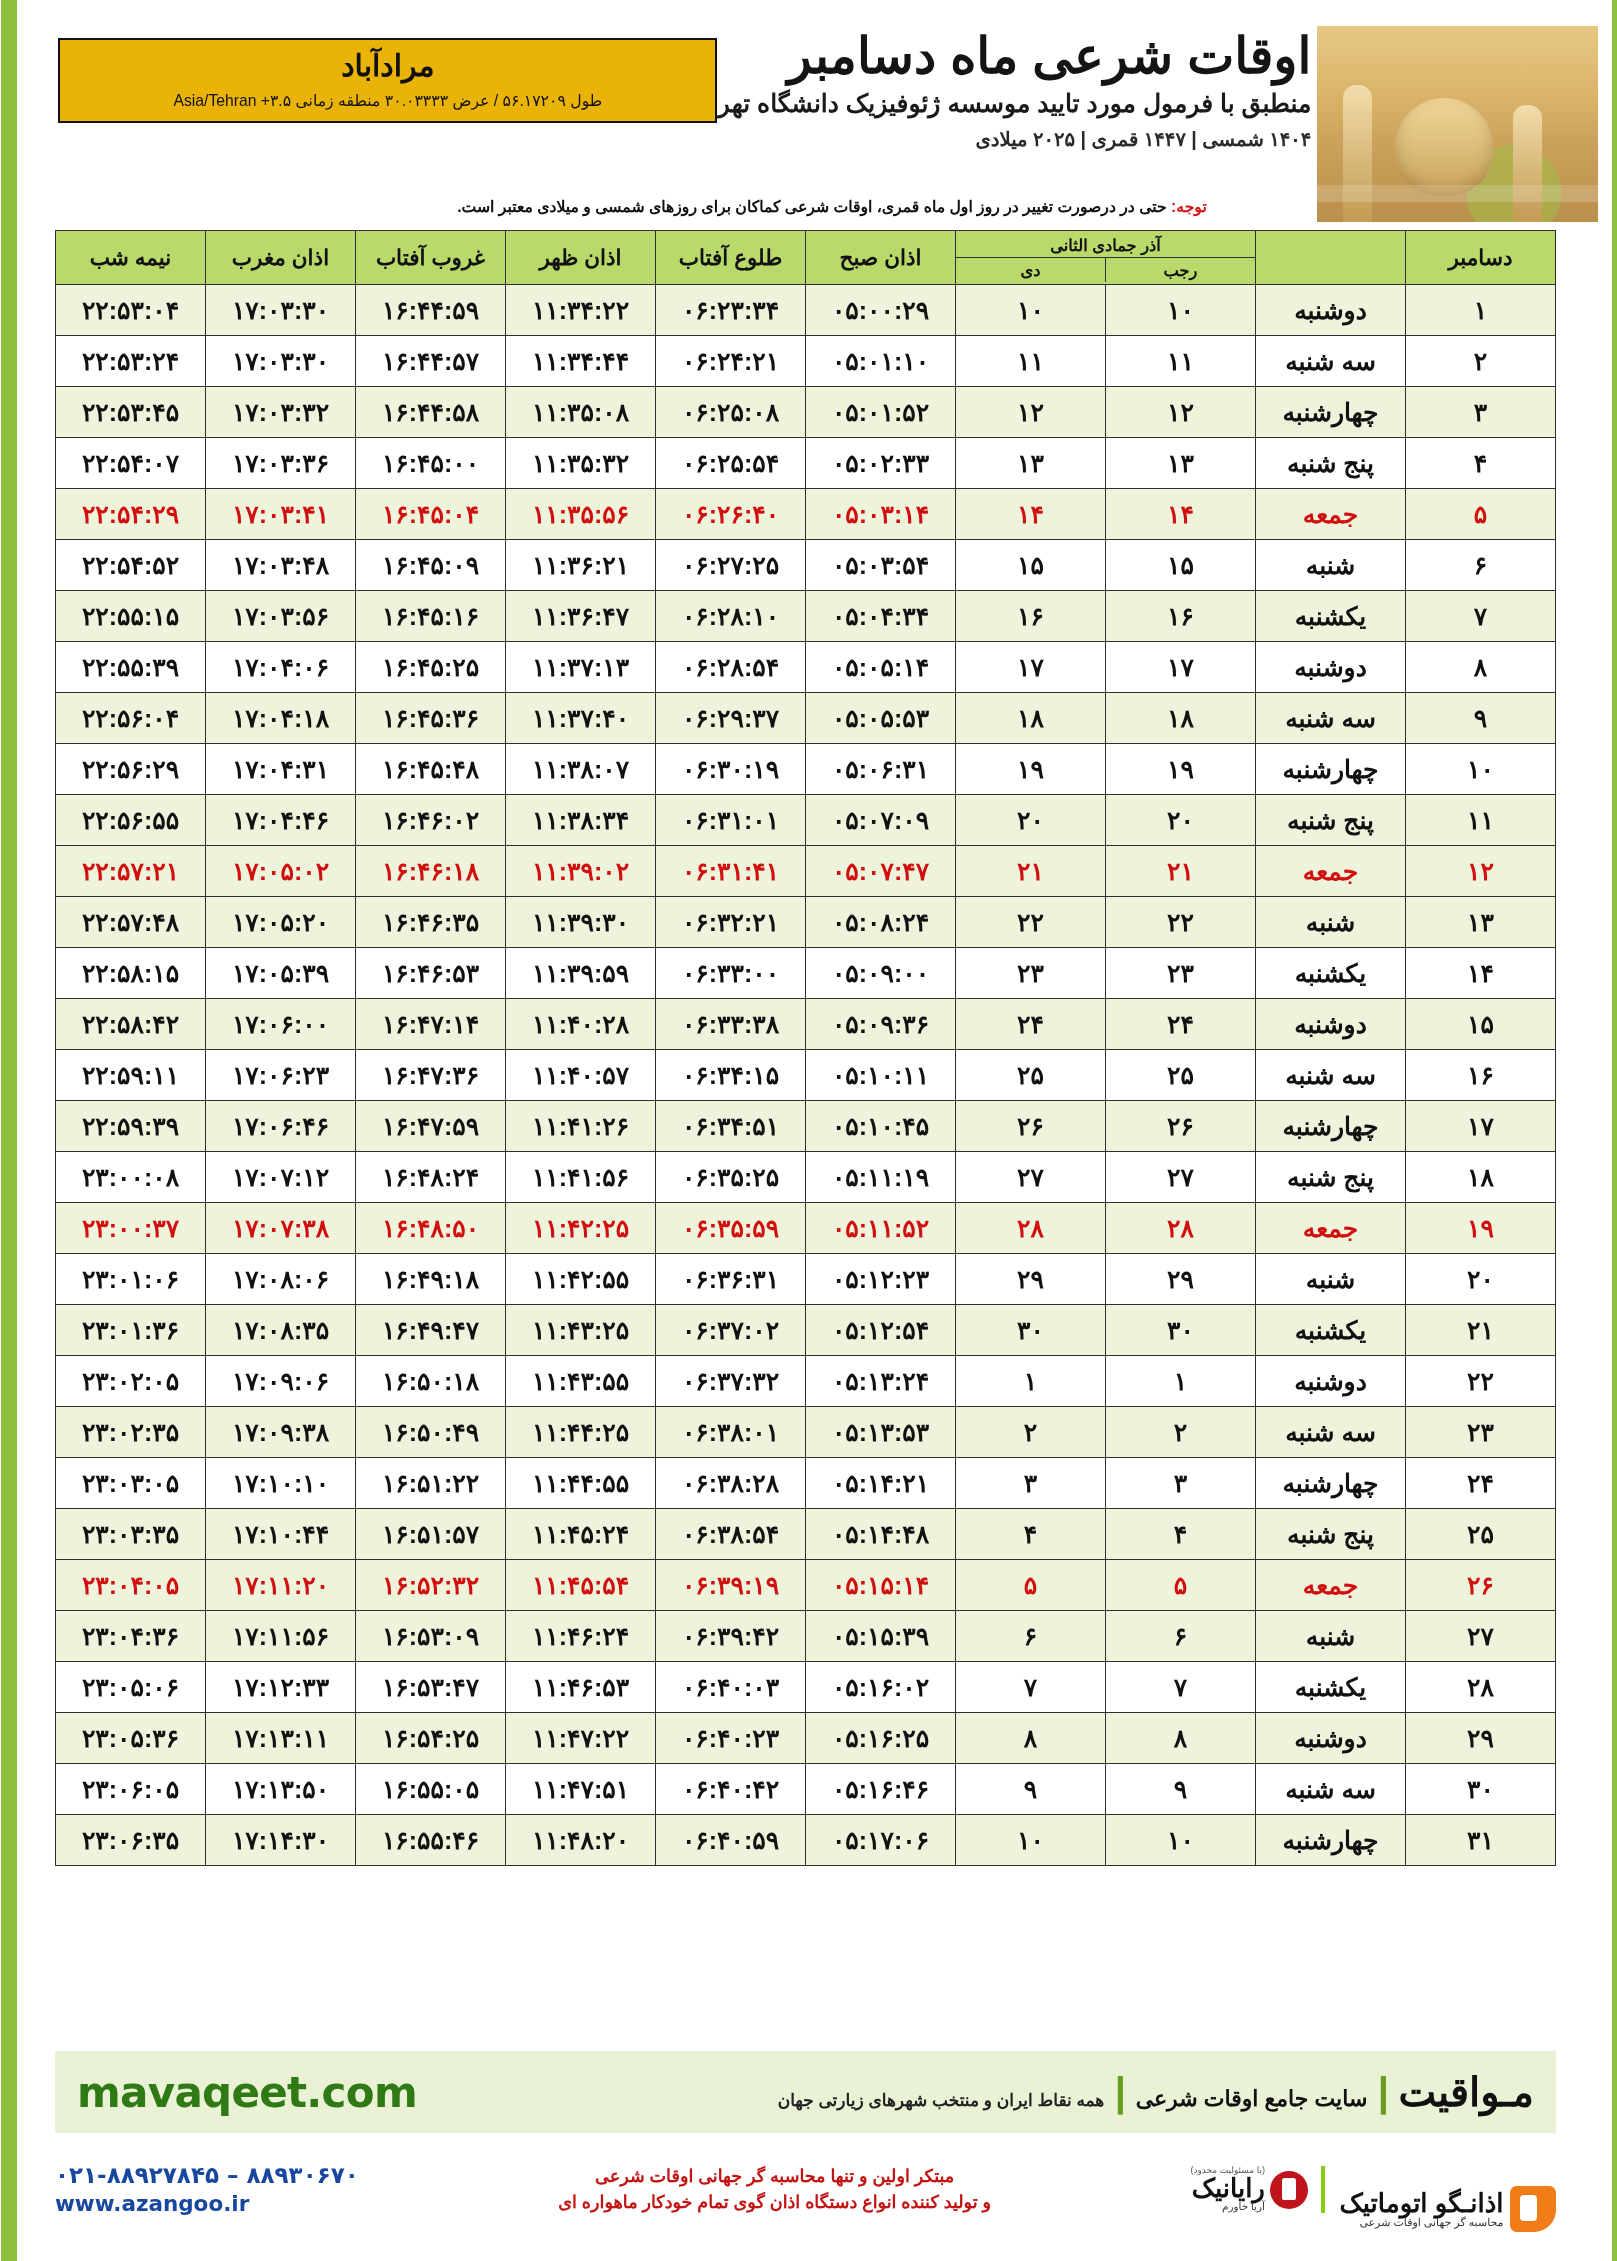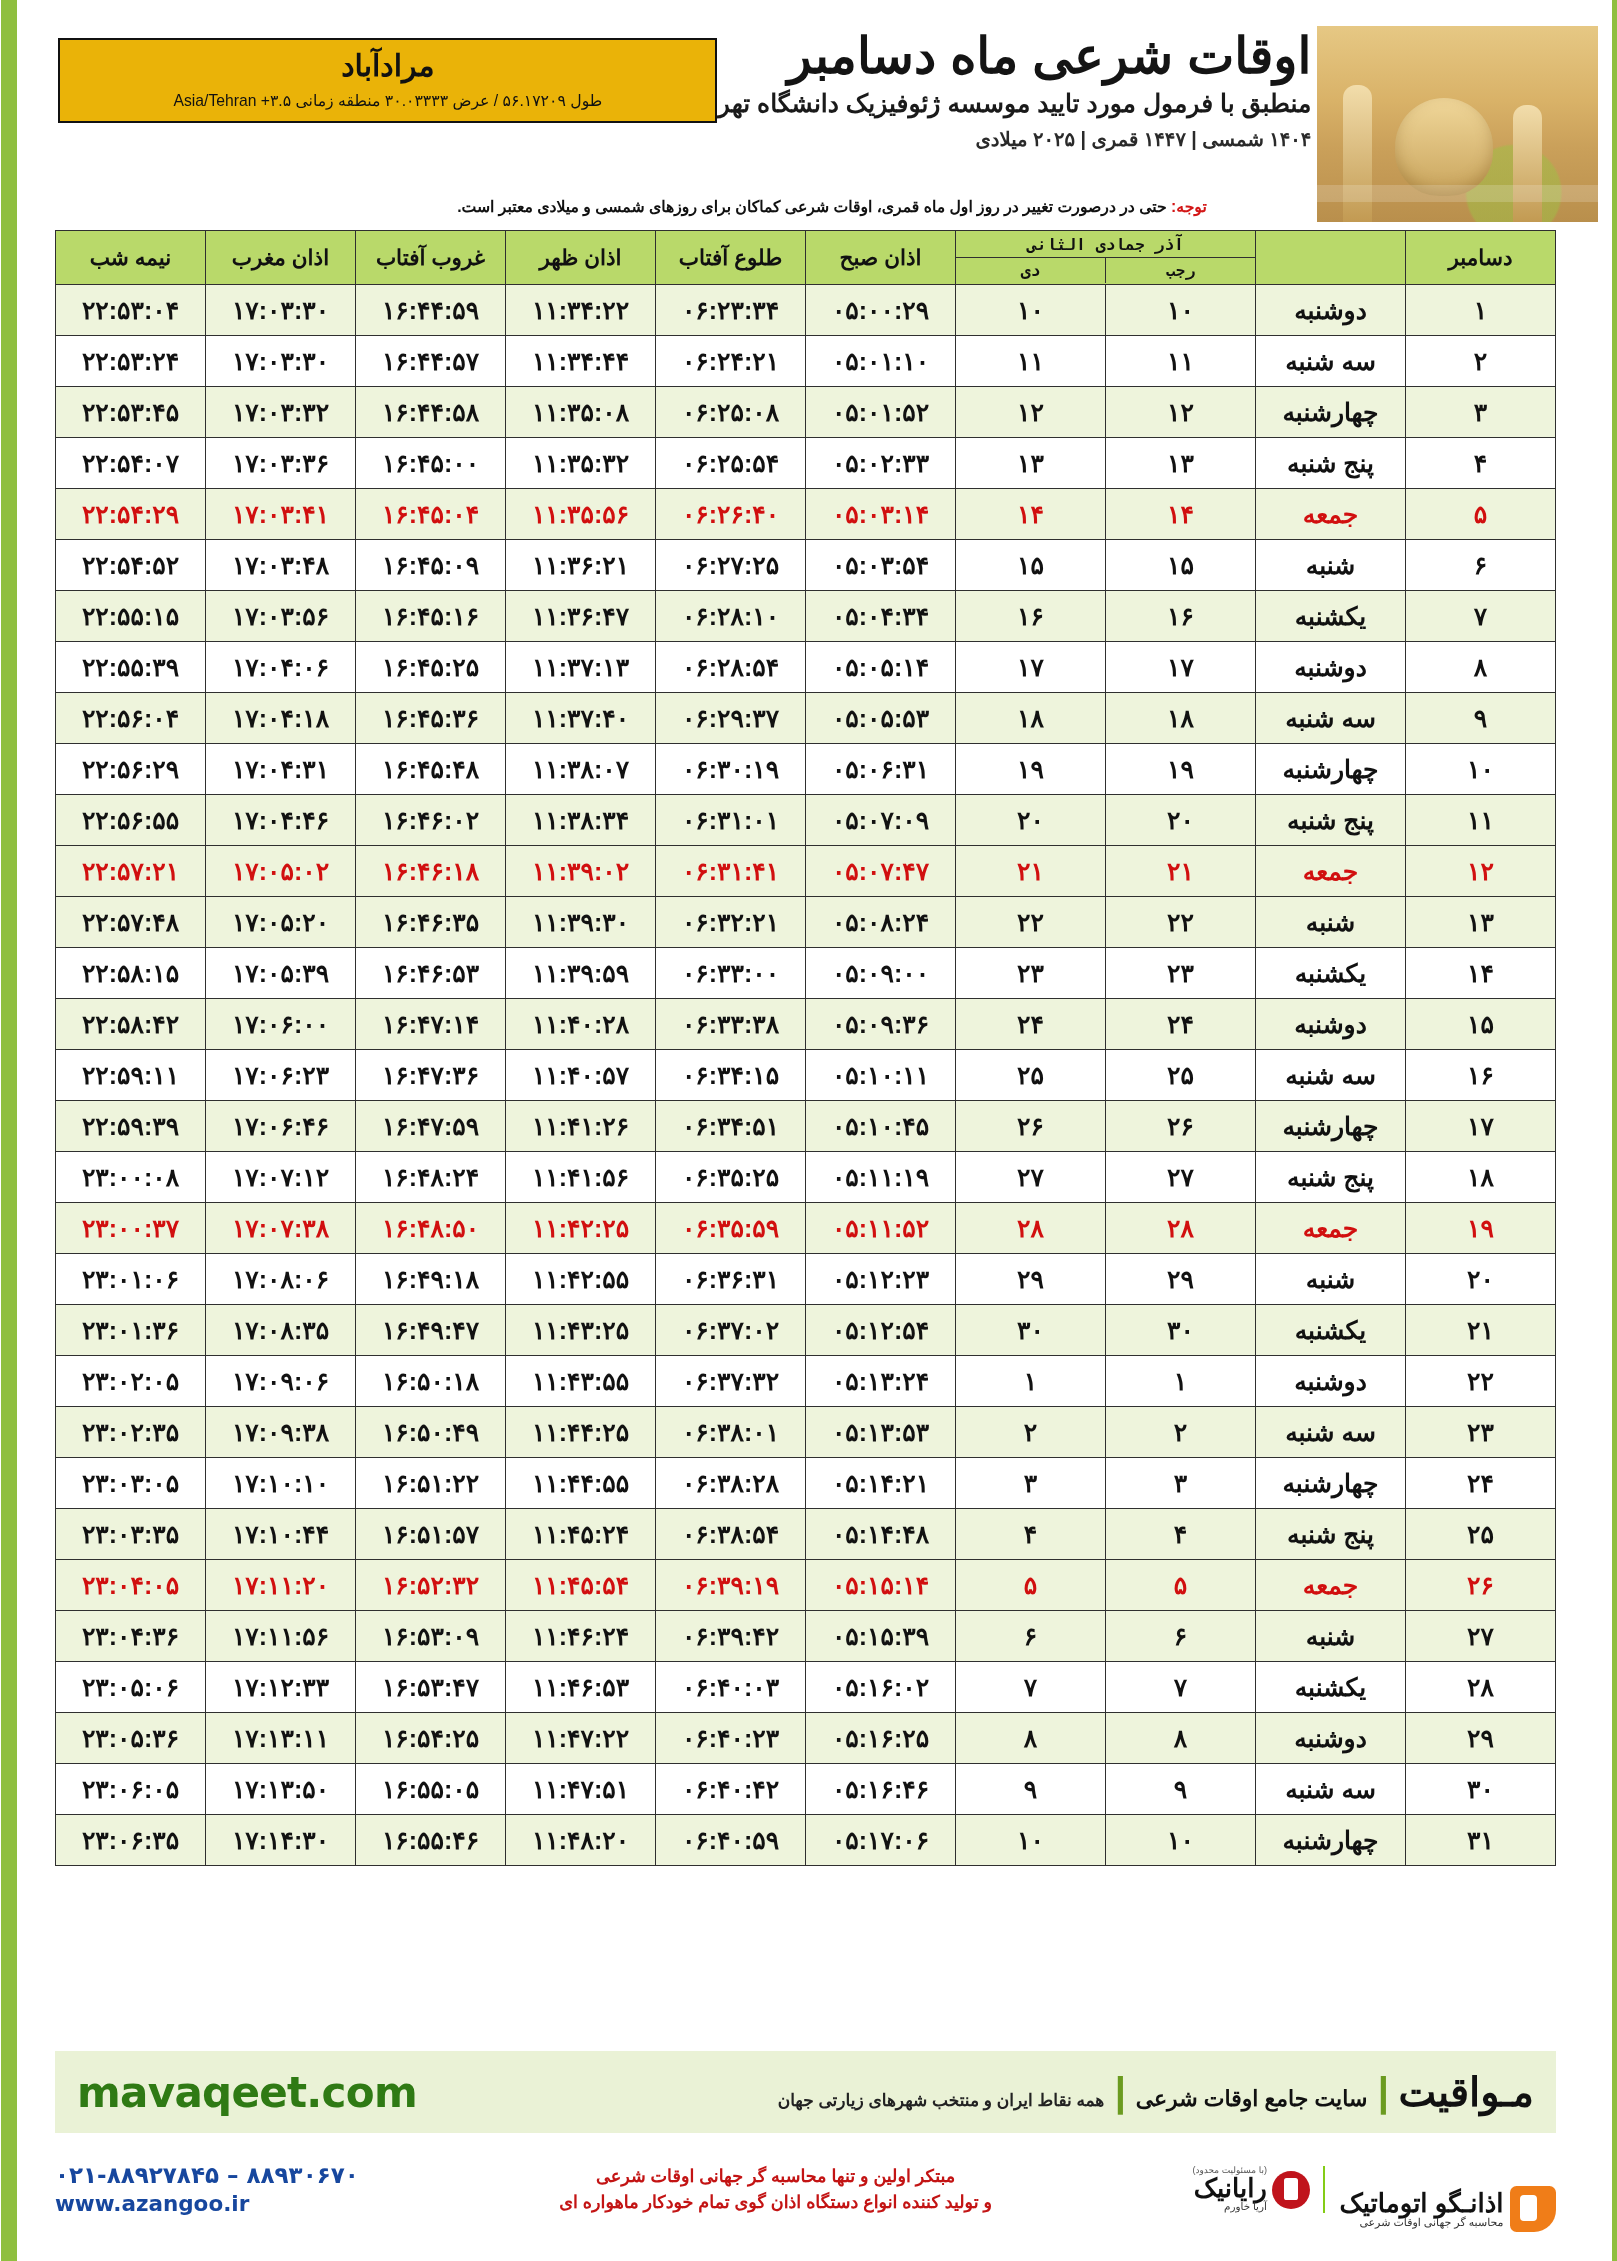--- a/index.html
+++ b/index.html
@@ -171,21 +171,20 @@
   }
   table.times thead th {
     background: #b9d96a;
     height: 48px;
     font-size: 21.5px;
     padding: 2.6px 1.3px;
   }
   table.times thead th.hijri-head {
     padding: 0;
     font-size: 17px;
-    font-family: Liberation Mono, monospace;
   }
   .hijri-head-top {
     border-bottom: 1.3px solid #2f2f2f;
     padding: 2.6px 0 2px 0;
     font-size: 16.3px;
   }
   .hijri-head-bottom {
     display: flex;
   }
   .hijri-head-bottom > div {
@@ -301,21 +300,21 @@
   .logo-azangoo .t1 {
     font-size: 26px; font-weight: bold; color: #111;
   }
   .logo-azangoo .t2 {
     font-size: 11px; color: #333;
   }
   .logo-rayanik {
     display: flex;
     align-items: center;
     gap: 5.2px;
-    border-right: 2px solid #84cc16;
+    border-right: 4px solid #84cc16;
     padding-right: 13px;
   }
   .logo-rayanik .mark {
     width: 38px; height: 38px;
     background: #c0141c;
     border-radius: 50%;
     position: relative;
   }
   .logo-rayanik .mark:after {
     content: "";

